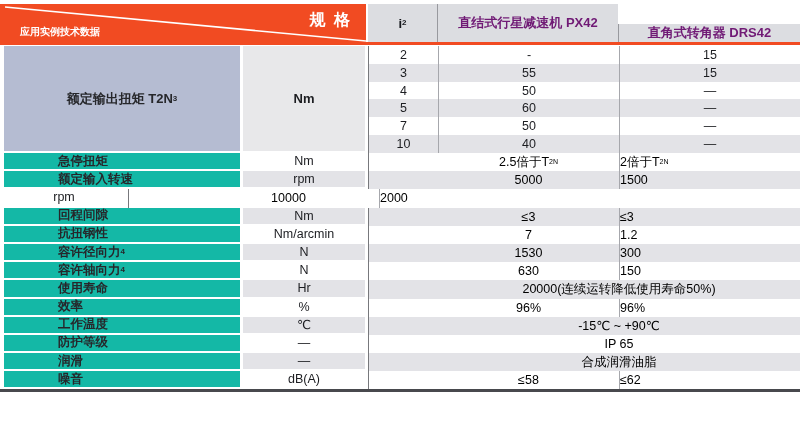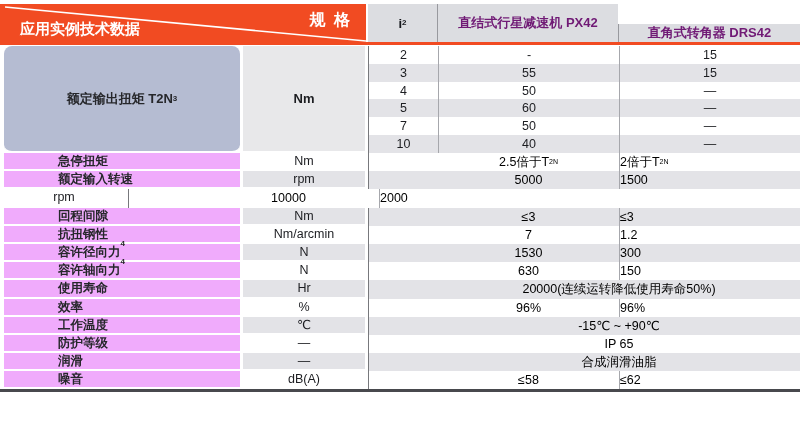--- a/index.html
+++ b/index.html
@@ -6,54 +6,54 @@
   html,body { width: 800px; height: 426px; background: #fff;
     font-family: "Liberation Sans", "DejaVu Sans", sans-serif; }
   #page { position: relative; width: 800px; height: 426px; background: #fff; overflow: hidden; }
   #table { position: absolute; top: 4px; left: 0; width: 800px; }
 
   
   .hdr-row { display: flex; height: 38px; }
   .corner { position: relative; width: 366px; height: 38px; background: #f14b22; color: #fff; }
   .corner svg { position: absolute; top: 0; left: 0; }
   .corner-top { position: absolute; top: 6px; right: 14px; font-size: 16px; font-weight: bold; letter-spacing: 2px; }
-  .corner-bottom { position: absolute; bottom: 3px; left: 20px; font-size: 15px; font-weight: bold; }
+  .corner-bottom { position: absolute; bottom: 3px; left: 20px; font-size: 10px; font-weight: bold; }
   .hdr-gap { width: 2px; background: #fff; }
   .hdr-cell { background: #dcdde1; display: flex; align-items: center; justify-content: center;
     font-size: 13px; font-weight: bold; color: #701a75; }
   .hdr-i2 { width: 69px; color: #16181d; }
   .hdr-px { width: 181px; border-left: 1px solid #98999e; }
   .hdr-drs { flex: 1; border-left: 1px solid #98999e; margin-top: 20px; }
   .hdr-cell sup { font-size: 8px; }
 
   .orange-line { height: 3px; background: #f14b22; }
 
   
   .torque { display: flex; height: 107px; margin-top: 1px; }
   .big-label { margin-left: 4px; width: 236px; background: #b5bcd2; border-bottom: 2px solid #fff;
     display: flex; align-items: center; justify-content: center;
-    font-size: 13px; font-weight: bold; color: #26272b; border-radius: 8px; }
+    font-size: 13px; font-weight: bold; color: #26272b; }
   .big-unit { width: 122px; background: #e8e8ea; border-bottom: 2px solid #fff;
     display: flex; align-items: center; justify-content: center;
     font-size: 13px; font-weight: bold; color: #1c1d21; }
   .vgap { width: 3px; background: #fff; }
   .datablock { flex: 1; border-left: 1px solid #77787c; display: flex; flex-direction: column; }
   .t-row { flex: 1; display: flex; }
   .t-row.alt { background: #e3e3e7; }
   .cell { display: flex; align-items: center; justify-content: center; font-size: 12.5px; color: #1c1d21; }
   .c-i { width: 69px; }
   .c-px { width: 181px; border-left: 1px solid #a6a7ac; }
   .c-drs { flex: 1; border-left: 1px solid #a6a7ac; }
   sup { font-size: 8px; vertical-align: super; line-height: 0; }
   sub { font-size: 7px; vertical-align: sub; line-height: 0; }
 
   
   .s-row { display: flex; height: 18.2px; }
-  .s-label { margin-left: 4px; width: 236px; background: #f0abfc; border-bottom: 2px solid #fff;
-    display: flex; padding-left: 54px;
+  .s-label { margin-left: 4px; width: 236px; background: #14b8a6; border-bottom: 2px solid #fff;
+    display: flex; align-items: center; padding-left: 54px;
     font-size: 12.5px; font-weight: bold; color: #26272b; }
   .s-unit { width: 122px; border-bottom: 2px solid #fff;
     display: flex; align-items: center; justify-content: center; font-size: 12.5px; color: #1c1d21; }
   .s-data { flex: 1; border-left: 1px solid #77787c; display: flex; }
   .alt .s-unit, .alt .s-data { background: #e3e3e7; }
   .ghost { width: 69px; }
   .d-px { width: 181px; display: flex; align-items: center; justify-content: center; font-size: 12.5px; }
   .d-drs { flex: 1; border-left: 1px solid #a6a7ac; display: flex; align-items: center; font-size: 12.5px; }
   .d-span { flex: 1; display: flex; align-items: center; justify-content: center; font-size: 12.5px; }
 

